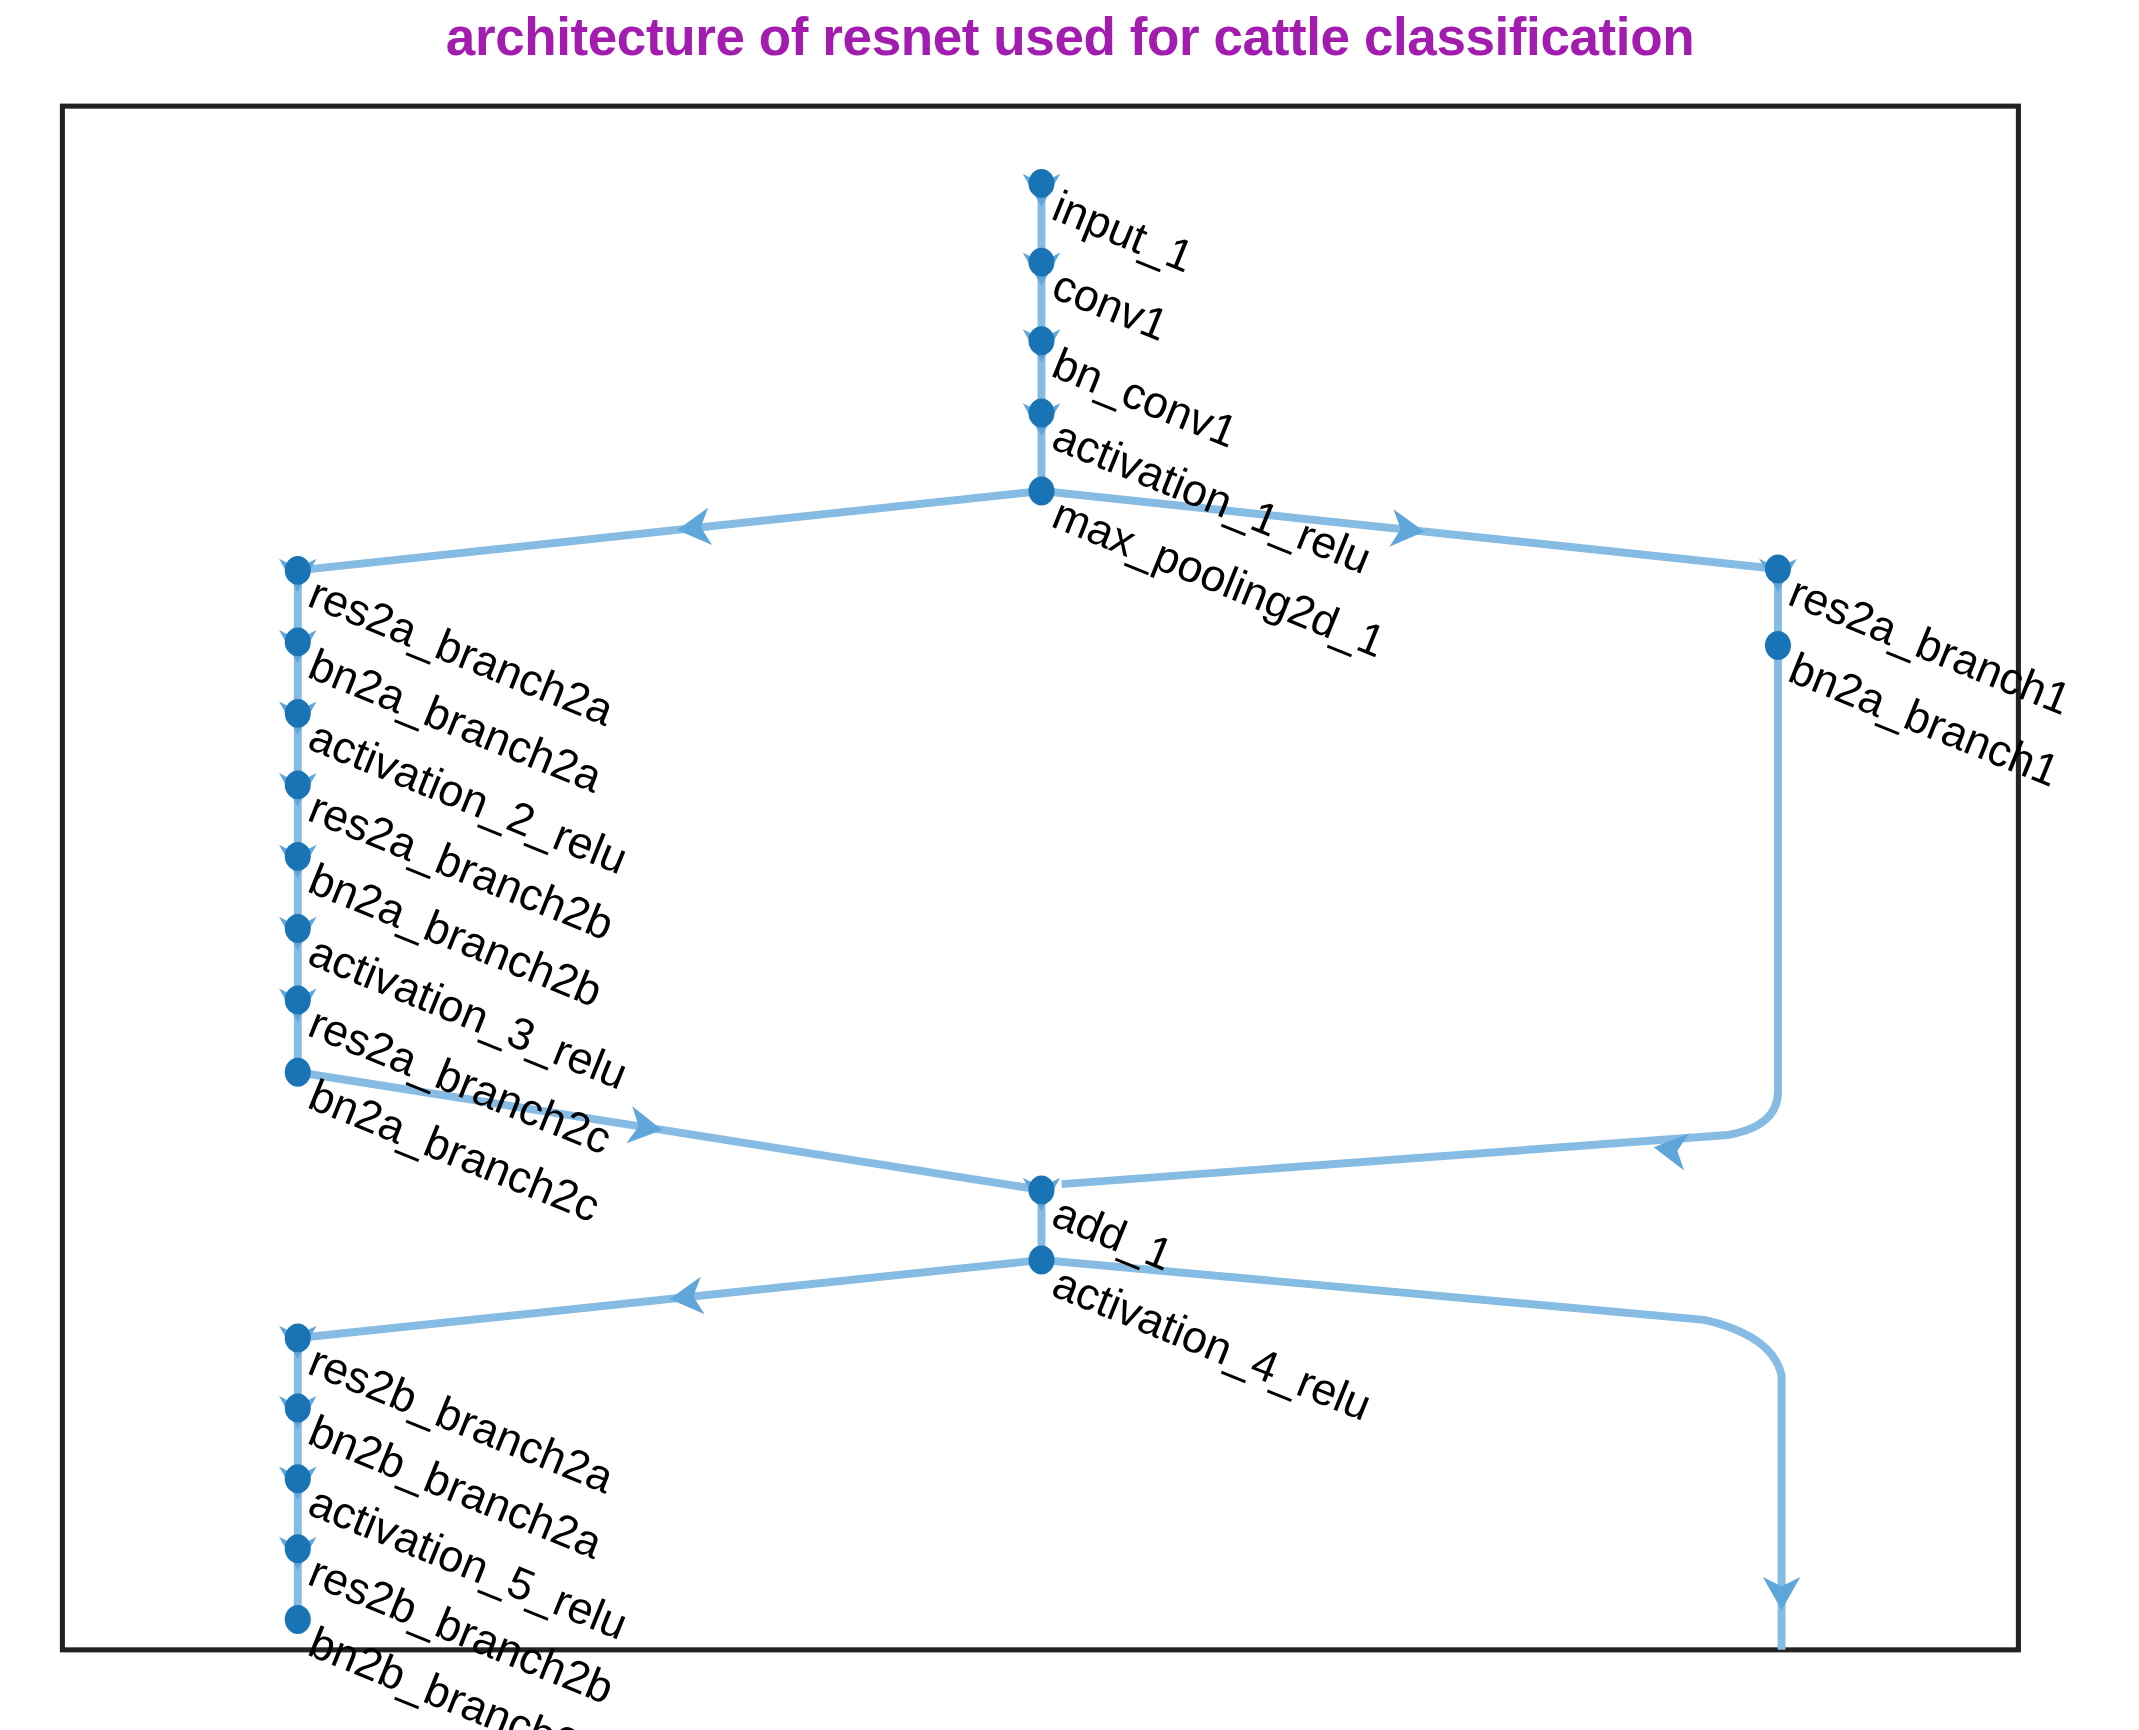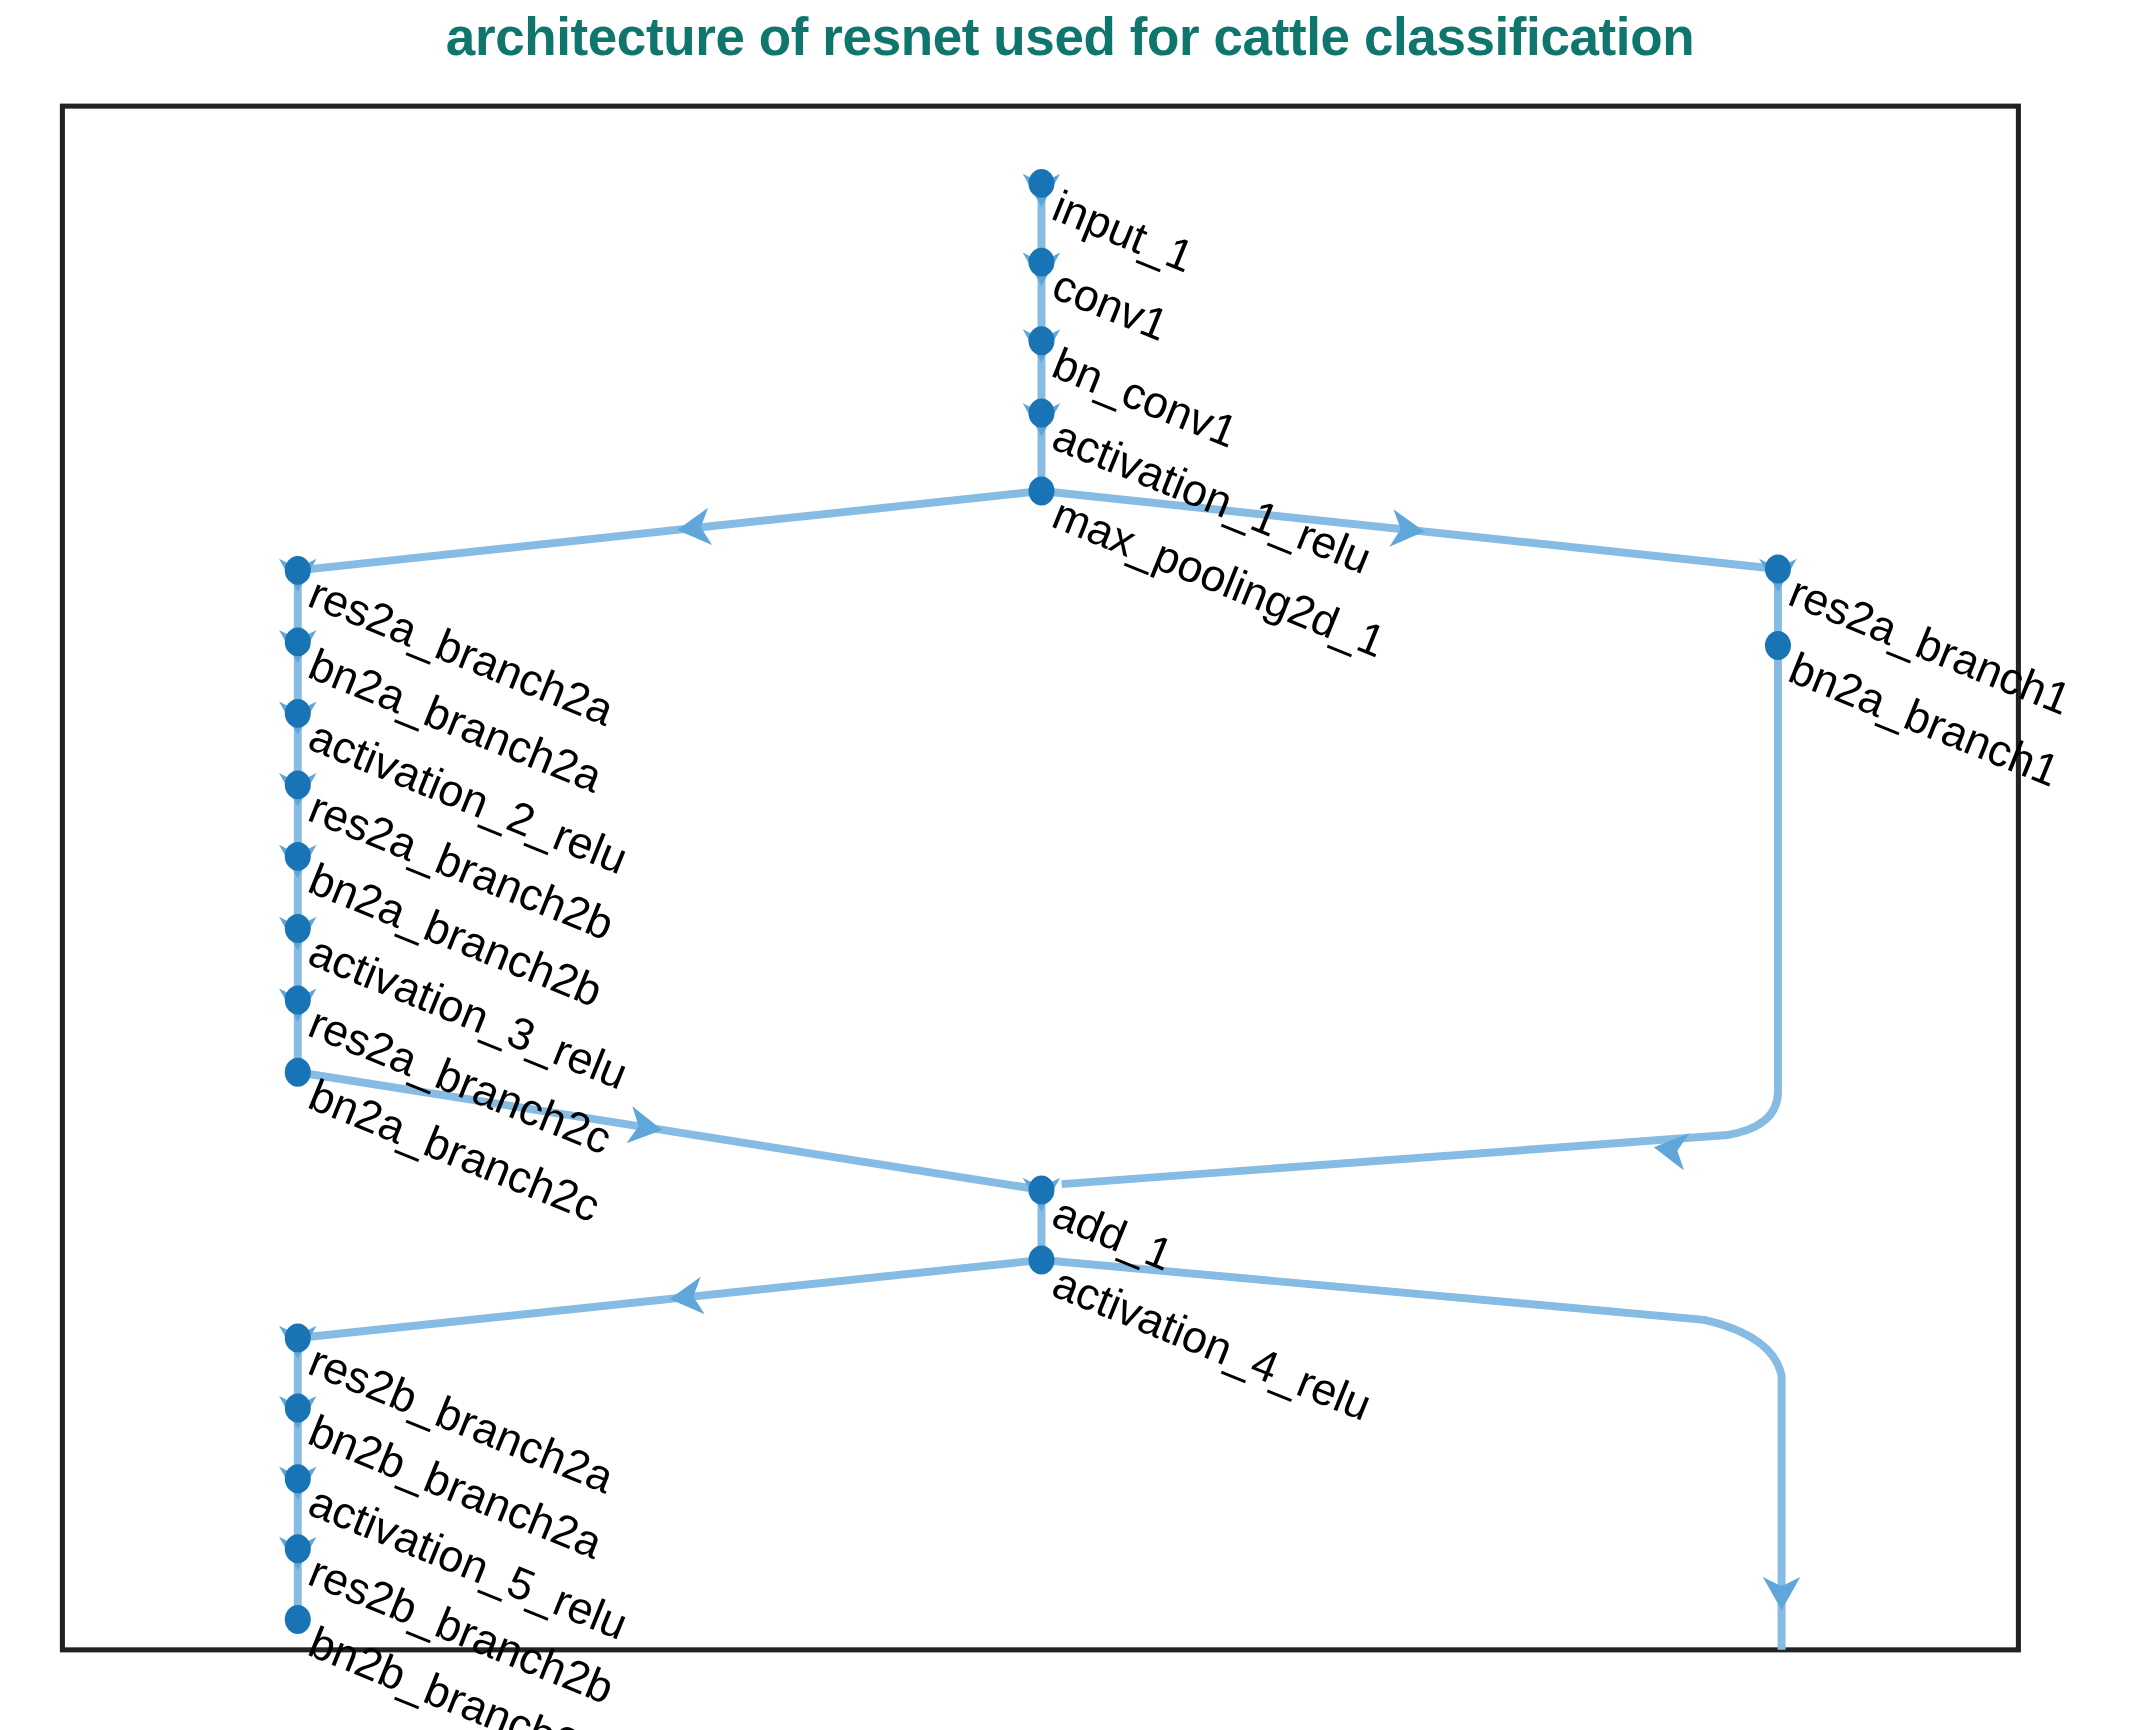--- a/index.html
+++ b/index.html
@@ -18,21 +18,21 @@
   #figure-title {
     position: absolute;
     left: 0;
     top: 5.8px;
     width: 2140px;
     text-align: center;
     font-family: "Liberation Sans", sans-serif;
     font-weight: bold;
     font-size: 53px;
     letter-spacing: -0.4px;
-    color: #0f766e;
+    color: #a21caf;
     white-space: nowrap;
   }
   #graph-svg {
     position: absolute;
     left: 0;
     top: 0;
     width: 2140px;
     height: 1730px;
   }
   .axes-frame {

